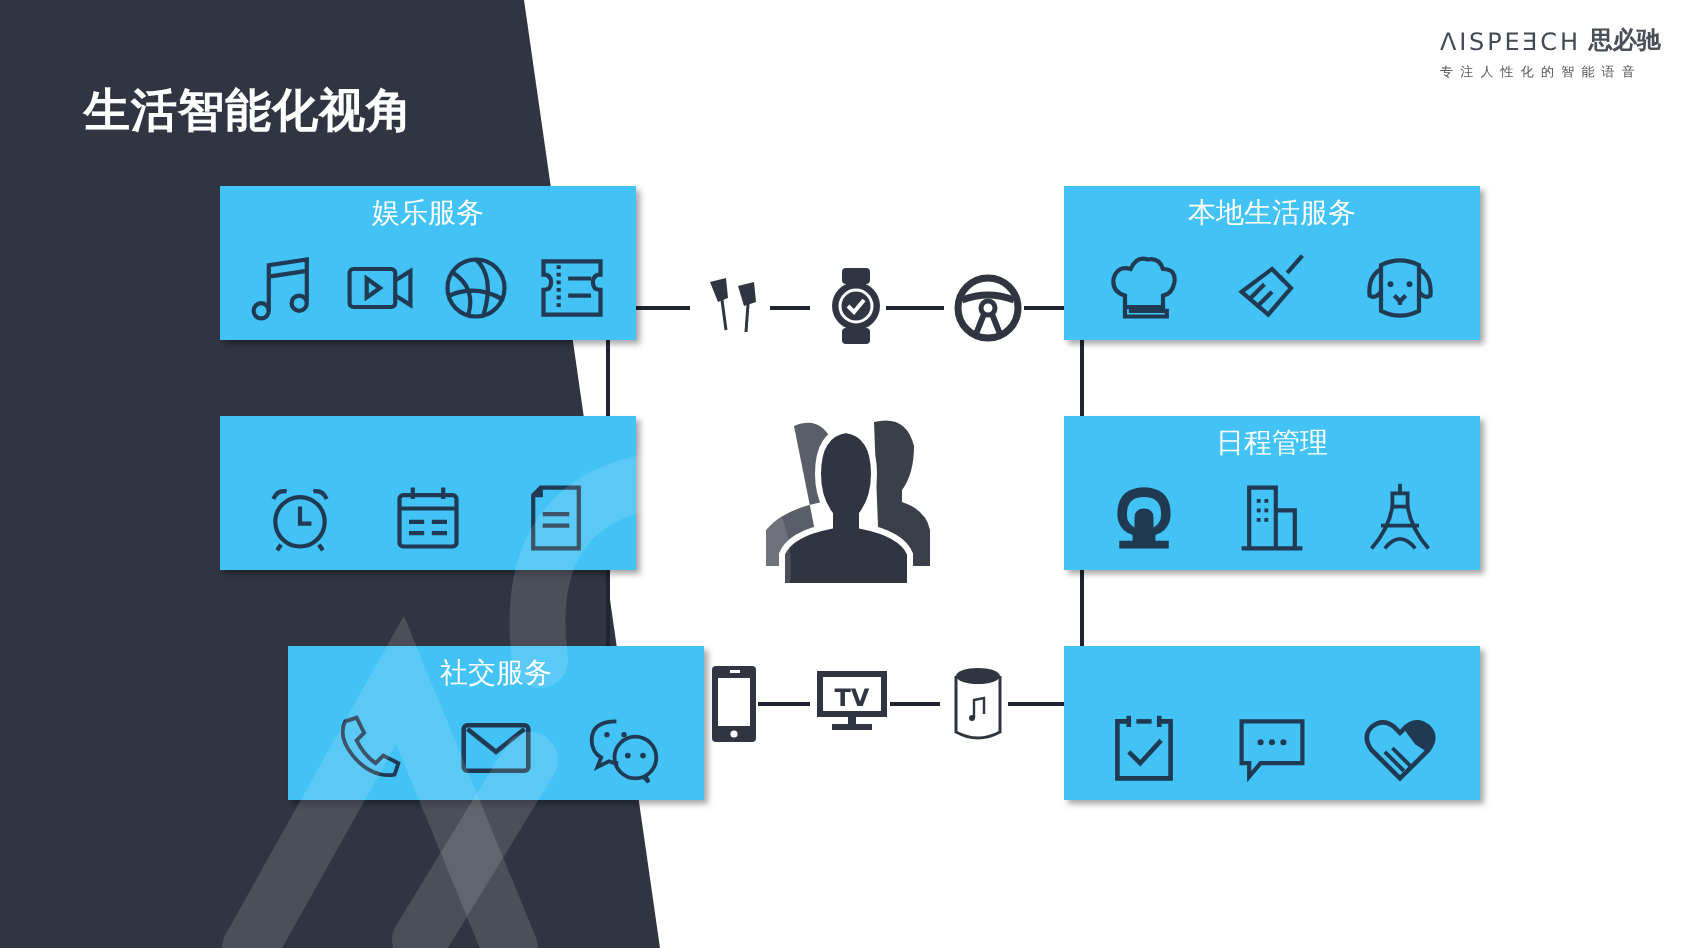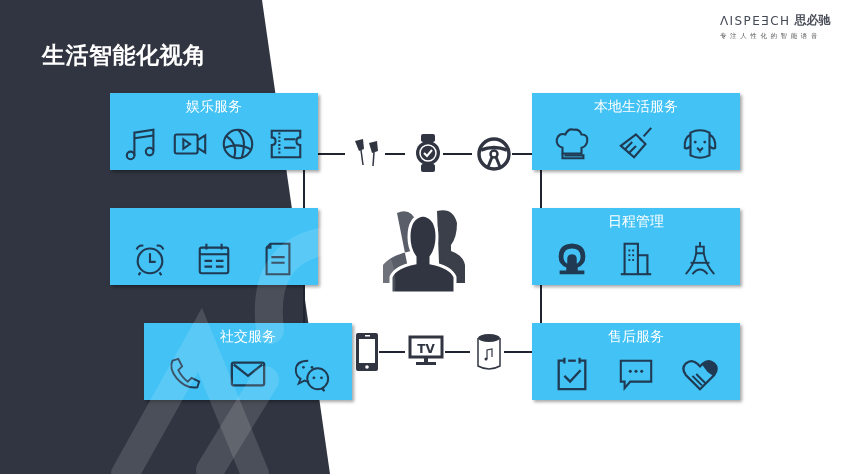--- a/index.html
+++ b/index.html
@@ -291,21 +291,20 @@
             <path d="M16 14 Q14 26 5 36 M24 14 Q26 26 35 36"></path>
             <path d="M10 24 H30"></path>
             <path d="M12 36 Q20 26 28 36"></path>
           </g>
         </svg>
     </div>
   </div>
 </div>
 
 <div class="card" style="left:532px; top:323px;">
-  <div class="card-title">售后服务</div>
   <div class="card-icons">
     <div class="ic">
       <svg viewBox="0 0 40 40">
           <g fill="none" stroke="#1f3a52" stroke-width="2.4">
             <path d="M12 6 H6 V36 H34 V6 H28"></path>
             <path d="M16 6 H24"></path>
             <path d="M12 3 V9 M28 3 V9"></path>
             <path d="M12 22 L18 28 L29 16"></path>
           </g>
         </svg>

